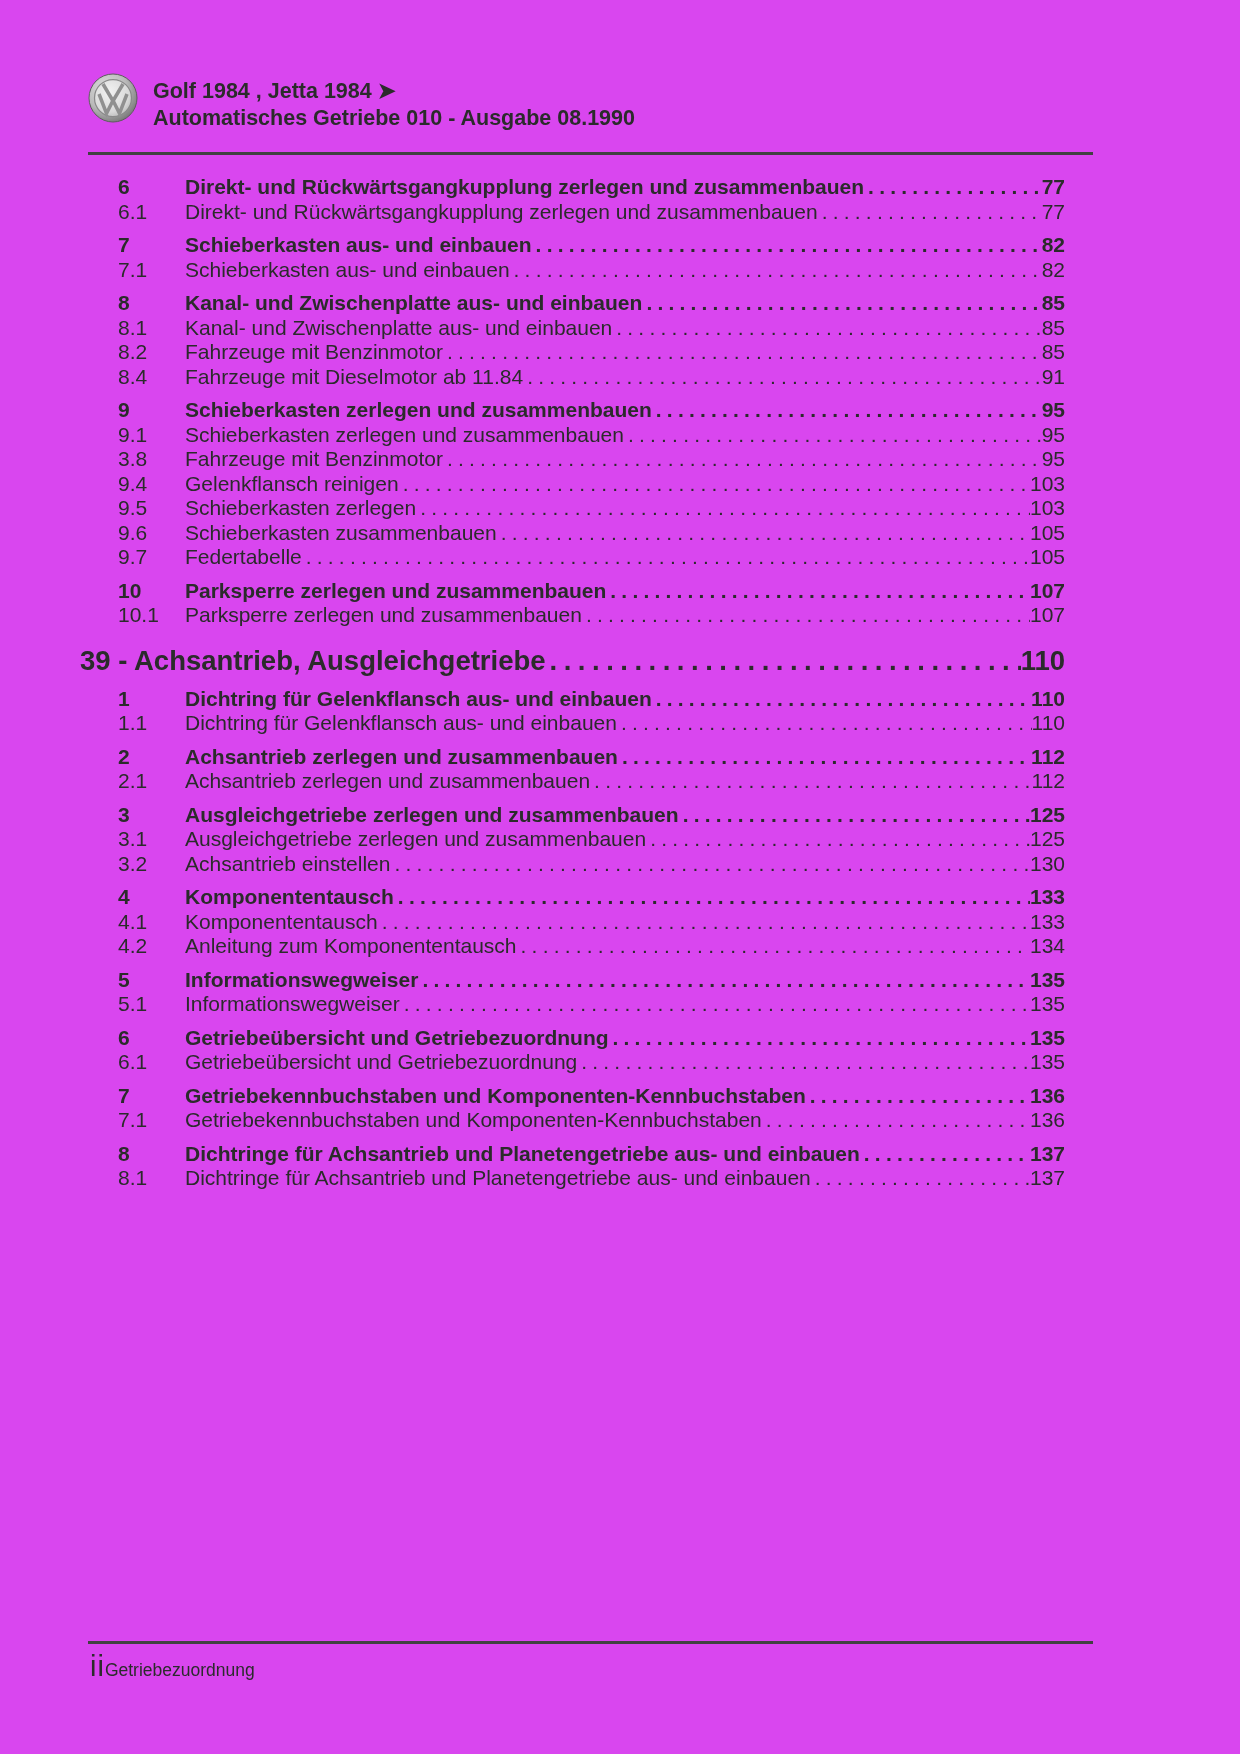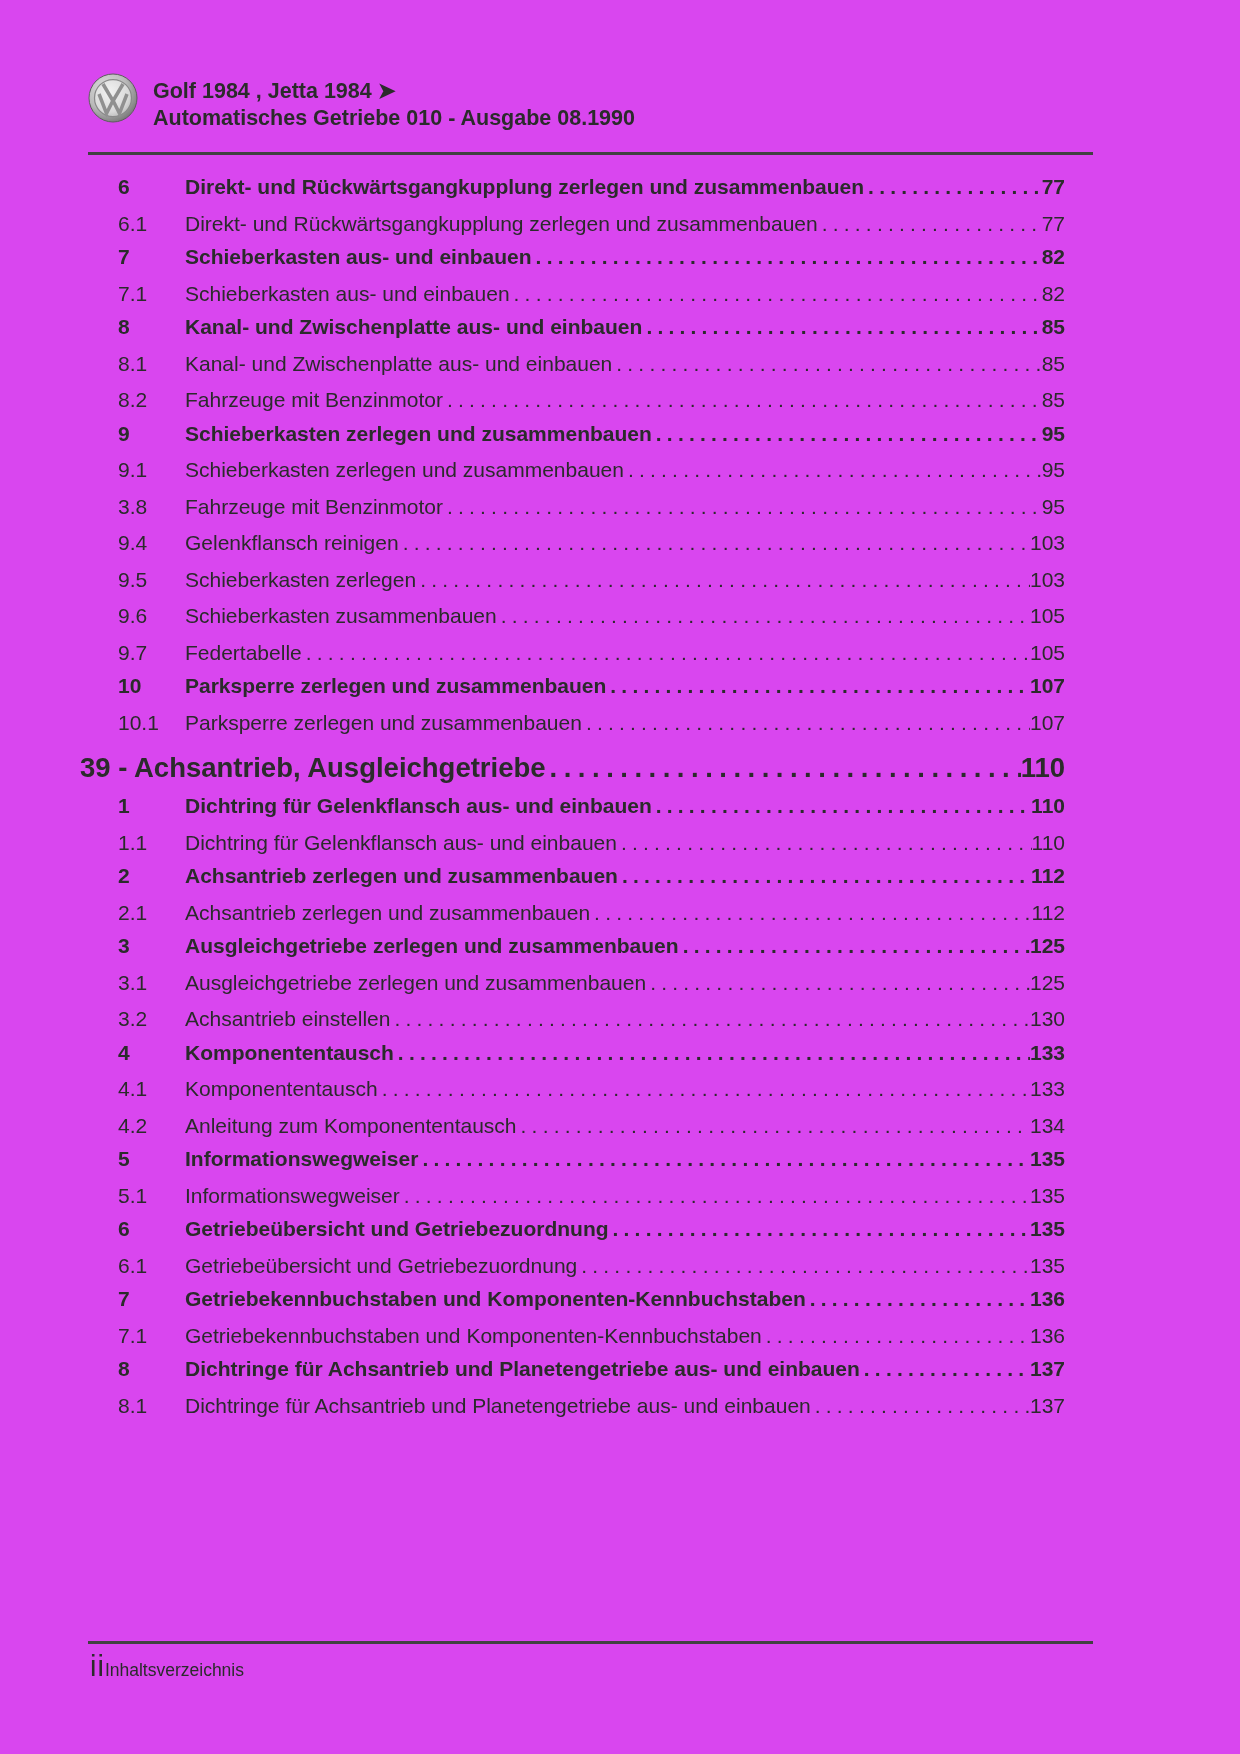--- a/index.html
+++ b/index.html
@@ -17,21 +17,21 @@
   .hdr .logo{width:50px;height:50px;flex:none;}
   .hdr .htxt{font-weight:bold;font-size:21.5px;line-height:26.5px;margin-top:5px;white-space:nowrap;}
   .rule{position:absolute;left:88px;width:1005px;height:3px;background:#414141;}
   .rule.top{top:152px;}
   .rule.bottom{top:1641px;}
   
   .toc{position:absolute;left:88px;top:166px;width:1005px;}
   .row{
     display:flex;align-items:baseline;
     font-size:21px;line-height:24.5px;
-    padding-left:30px;padding-right:28px;margin-top:12px;
+    padding-left:30px;padding-right:28px;
   }
   .row.section{font-weight:bold;margin-top:9px;}
   .row.chapter{
     font-weight:bold;font-size:27.5px;line-height:34px;
     margin-top:16px;padding-left:0;margin-left:-8px;
   }
   .num{flex:0 0 67px;}
   .title{flex:0 1 auto;white-space:nowrap;}
   .leader{flex:1 1 auto;overflow:hidden;white-space:nowrap;margin-left:4px;}
   .leader::after{
@@ -115,20 +115,26 @@
         <span class="title">Kanal- und Zwischenplatte aus- und einbauen</span>
         <span class="leader"></span>
         <span class="pg">85</span>
       </div>
       <div class="row sub">
         <span class="num">8.2</span>
         <span class="title">Fahrzeuge mit Benzinmotor</span>
         <span class="leader"></span>
         <span class="pg">85</span>
       </div>
+      <div class="row sub">
+        <span class="num">8.4</span>
+        <span class="title">Fahrzeuge mit Dieselmotor ab 11.84</span>
+        <span class="leader"></span>
+        <span class="pg">91</span>
+      </div>
       <div class="row section">
         <span class="num">9</span>
         <span class="title">Schieberkasten zerlegen und zusammenbauen</span>
         <span class="leader"></span>
         <span class="pg">95</span>
       </div>
       <div class="row sub">
         <span class="num">9.1</span>
         <span class="title">Schieberkasten zerlegen und zusammenbauen</span>
         <span class="leader"></span>
@@ -287,16 +293,16 @@
         <span class="num">8.1</span>
         <span class="title">Dichtringe für Achsantrieb und Planetengetriebe aus- und einbauen</span>
         <span class="leader"></span>
         <span class="pg">137</span>
       </div>
     </main>
 
   <div class="rule bottom"></div>
   <div class="ftr">
     <span class="roman">ii</span>
-    <span class="lbl">Inhaltsverzeichnis</span>
+    <span class="lbl">Getriebezuordnung</span>
   </div>
 
 </div>
 
 </body></html>

